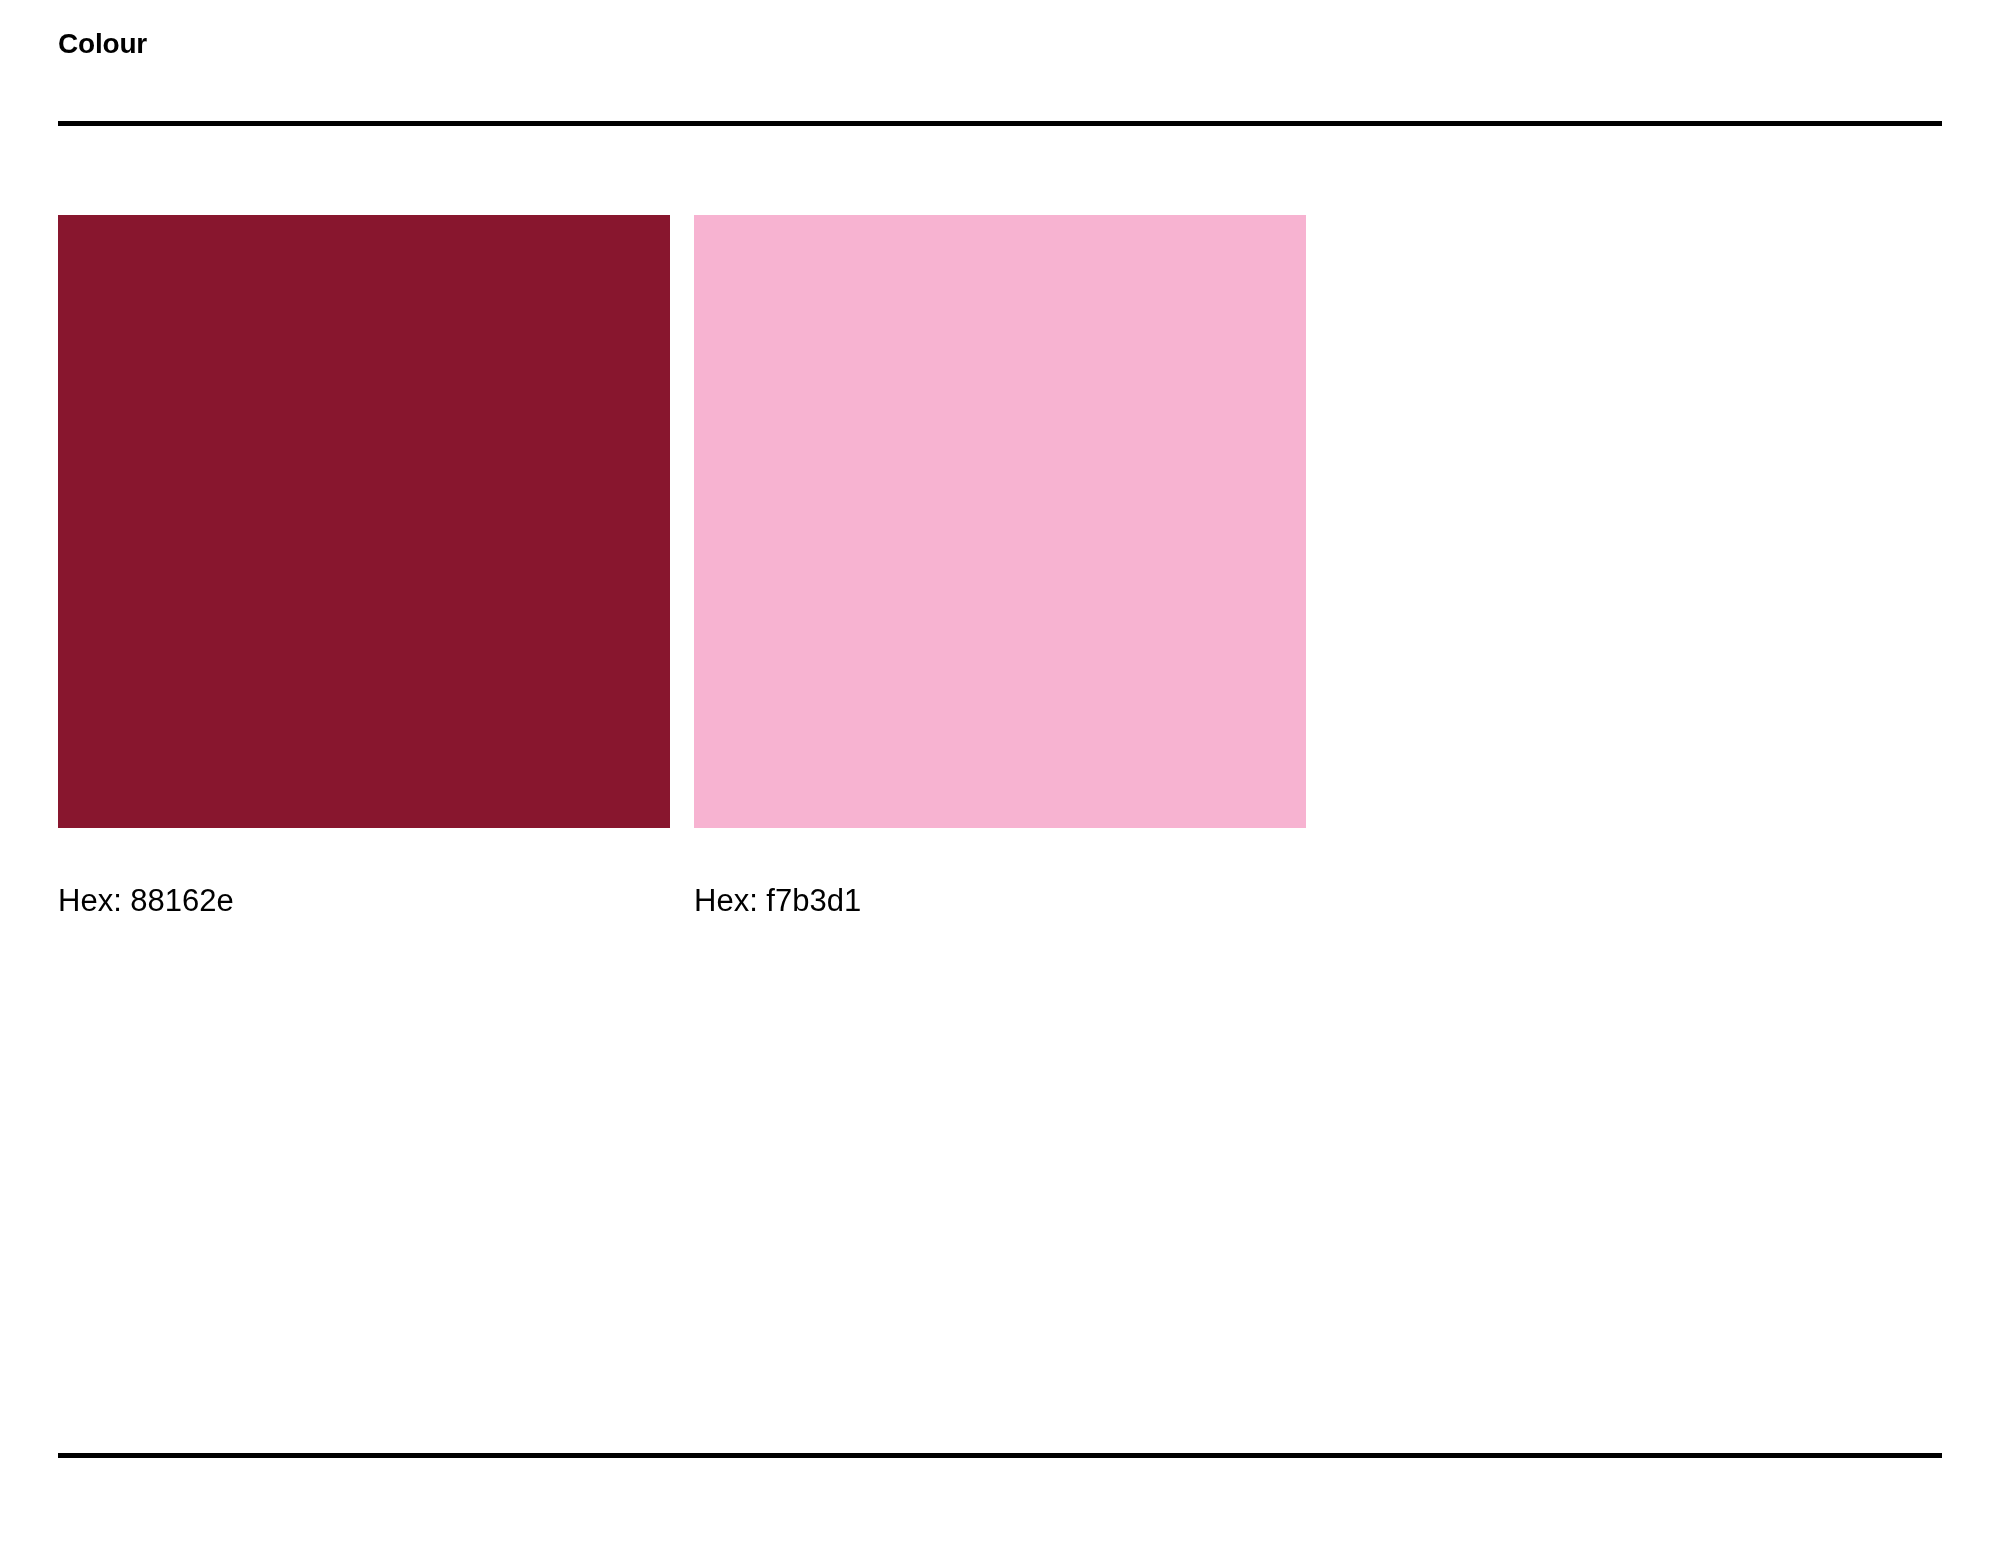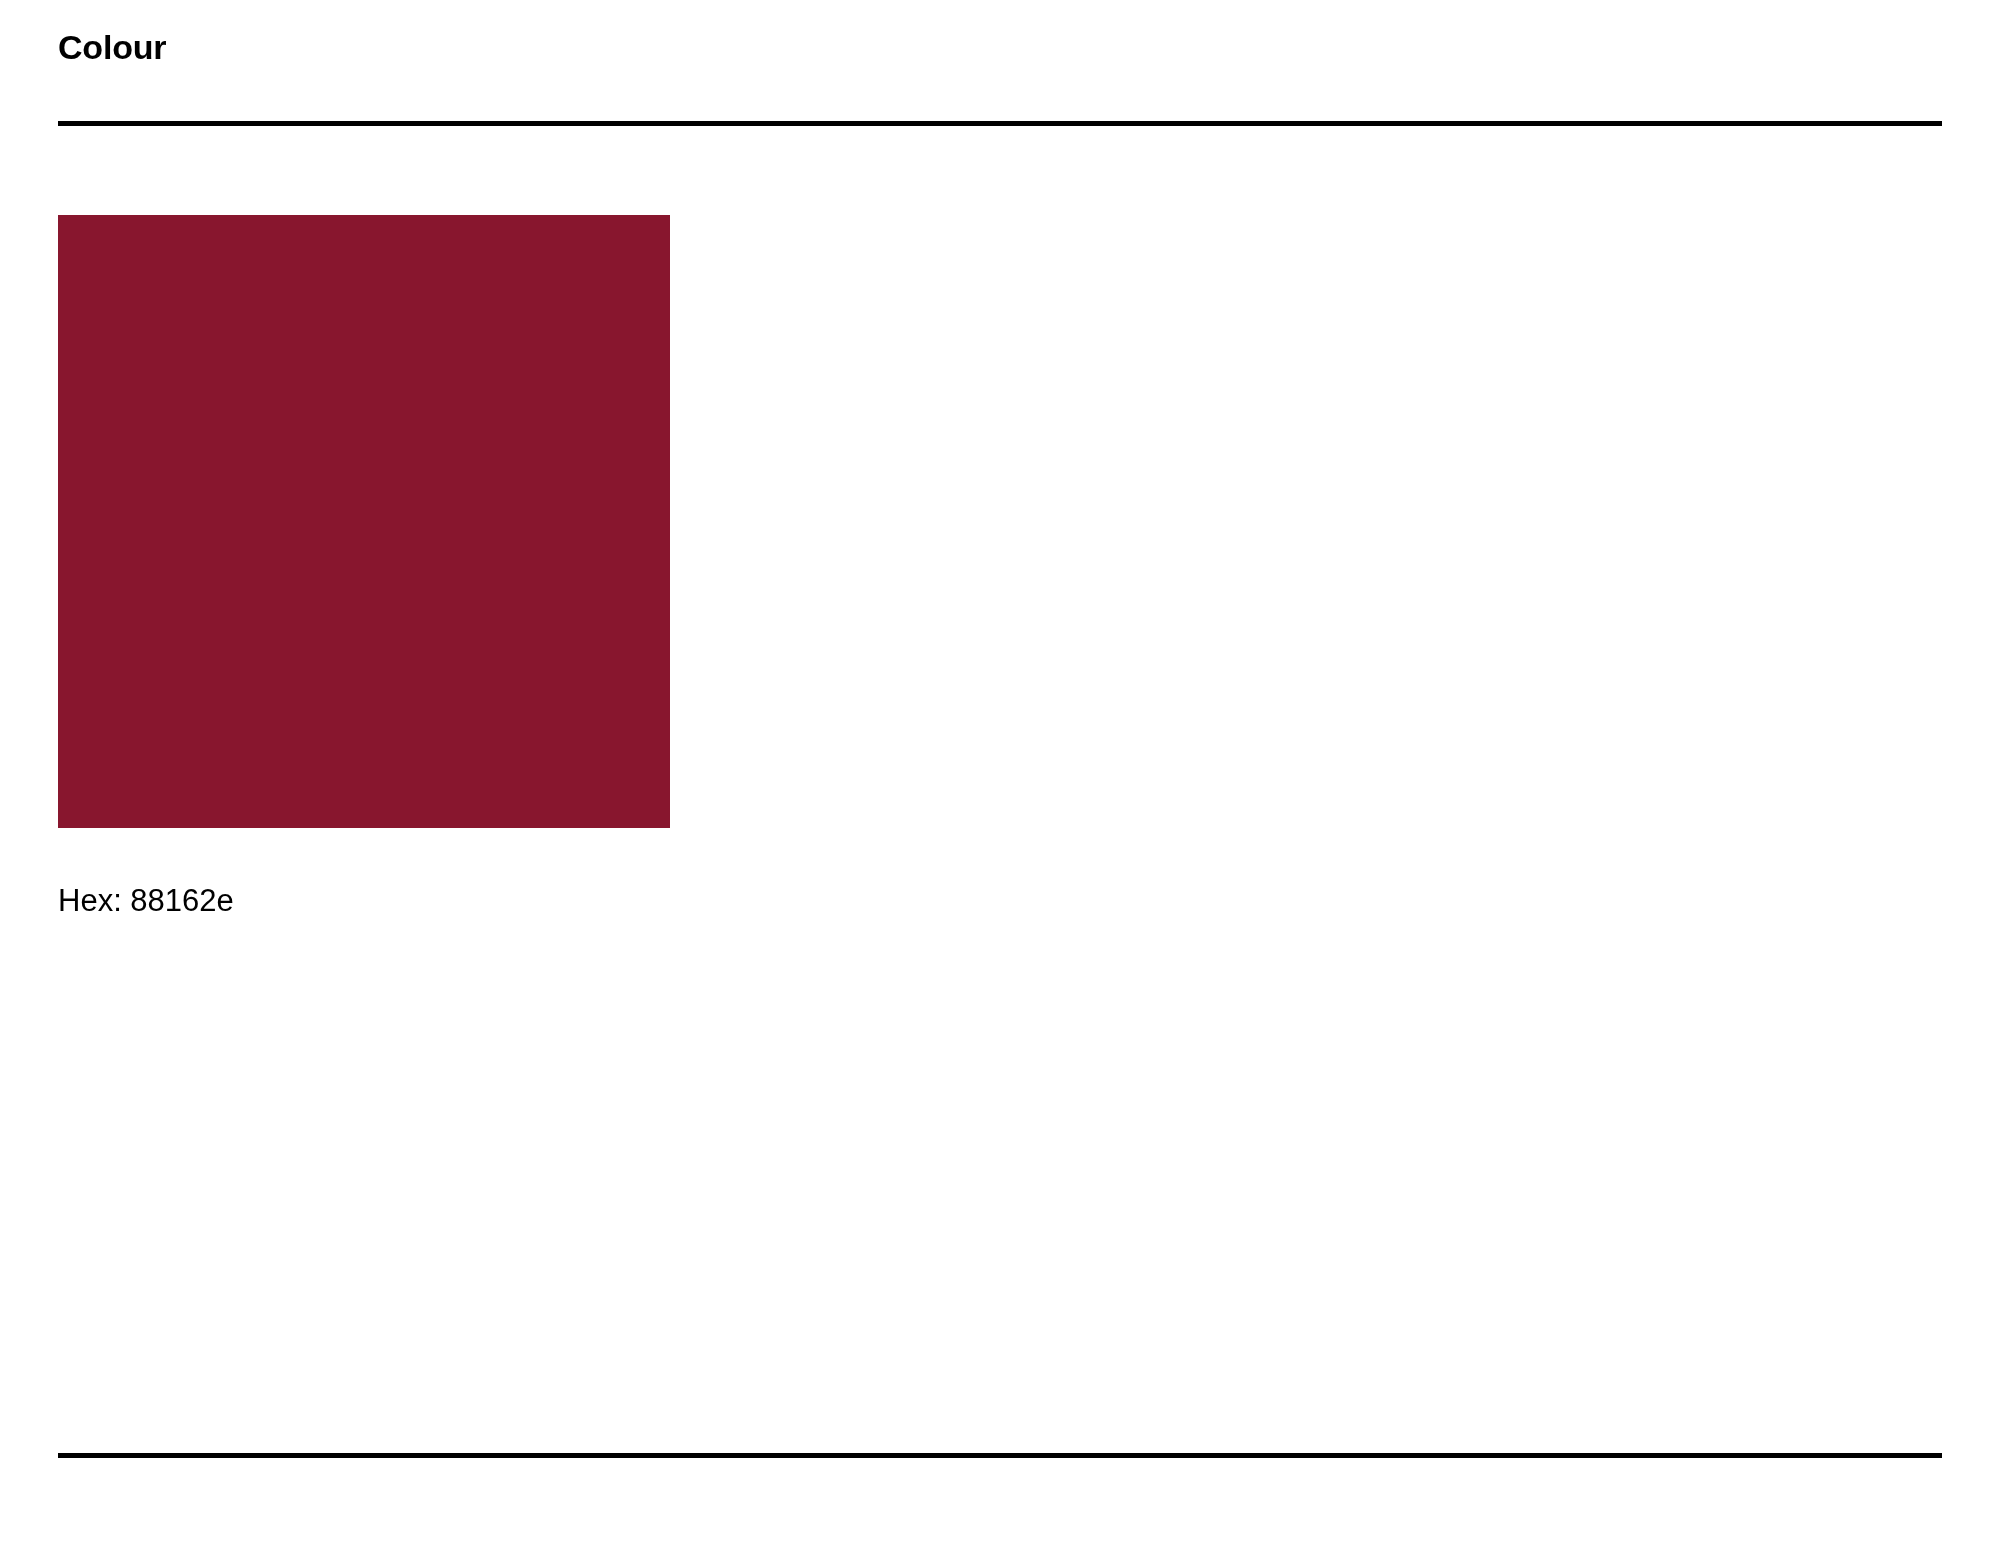--- a/index.html
+++ b/index.html
@@ -25,21 +25,21 @@
   }
 
   
   .section-header {
     position: absolute;
     left: 58px;
     top: 30px;
     width: 1884px;
   }
   .section-title {
-    font-size: 34px;
+    font-size: 28px;
     font-weight: bold;
     line-height: 1.0;
     letter-spacing: -0.2px;
     color: #000000;
     margin: 0;
     padding: 0;
     white-space: nowrap;
   }
   .rule {
     height: 5px;
@@ -99,18 +99,22 @@
   <div class="rule rule-top" style="background-color: rgb(0, 0, 0);"></div>
 
   <div class="swatch-grid">
 
     <div class="swatch-card">
       <div class="swatch-chip" style="background-color: rgb(136, 22, 46);"></div>
       <div class="swatch-caption">Hex: 88162e</div>
     </div>
 
 
+    <div class="swatch-card">
+      <div class="swatch-chip" style="background-color: rgb(247, 179, 209);"></div>
+      <div class="swatch-caption">Hex: f7b3d1</div>
+    </div>
 
   </div>
 
   <div class="rule rule-bottom" style="background-color: rgb(0, 0, 0);"></div>
 
 </div>
 
 </body></html>

